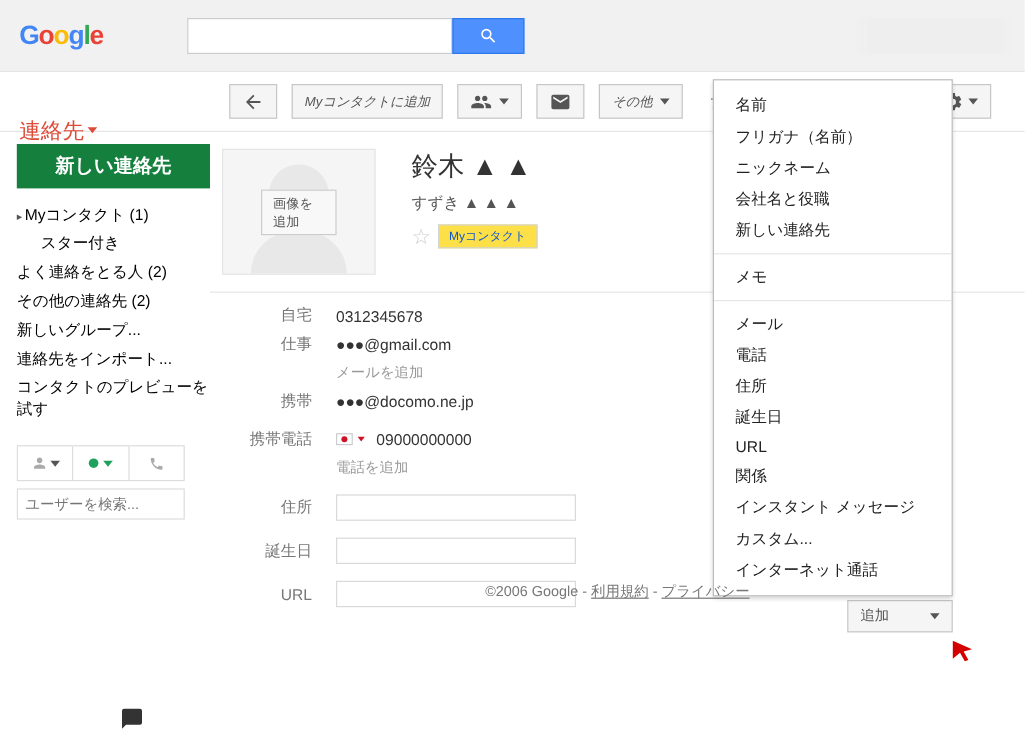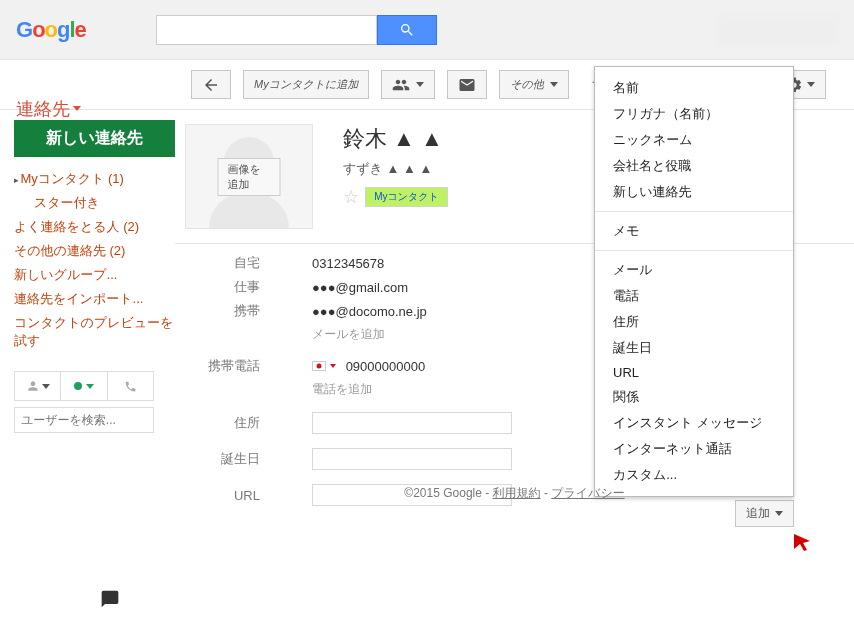--- a/index.html
+++ b/index.html
@@ -20,56 +20,56 @@
     .caret { width:0; height:0; border-left:4px solid transparent; border-right:4px solid transparent; border-top:5px solid #dd4b39; margin-left:3px; }
     .caret.dark { border-top-color:#555; }
     .tbtn { height:29px; border:1px solid #c6c6c6; background:#f5f5f5; display:flex; align-items:center; justify-content:center; font-size:11px; color:#555; cursor:pointer; padding:0 10px; margin-right:12px;font-style:italic; }
     .tbtn svg { width:18px; height:18px; fill:#555; }
     .gear { margin-left:auto; }
     
     .cols { display:flex; }
     .side { width:175px; padding:10px 0 0 14px; }
     .new-contact { background:#15803d; color:#fff; font-weight:bold; font-size:16px; padding:8px 32px; border:none; cursor:pointer; }
     .side ul { list-style:none; margin-top:10px; }
-    .side li { font-size:13px; color:#c2410c; padding:3px 0; cursor:pointer; }
+    .side li { font-size:13px; color:#000000; padding:3px 0; cursor:pointer; }
     .side li.tri::before { content:"▸"; font-size:9px; color:#555; margin-right:2px; }
     .side li.indent { padding-left:20px; }
     .side-bottom { margin-top:18px; }
     .status-row { display:flex; border:1px solid #ddd; width:140px; margin-bottom:6px; }
     .status-cell { flex:1; display:flex; align-items:center; justify-content:center; height:28px; border-right:1px solid #ddd; }
     .status-cell:last-child { border-right:none; }
     .dot { width:8px; height:8px; background:#1fa15d; border-radius:50%; }
     .side-search { width:140px; height:26px; border:1px solid #ddd; padding:0 6px; font-size:12px; color:#7f1d1d; }
     
     .main { flex:1; padding:14px 0 0 0; position:relative; }
     .contact-header { display:flex; padding-left:10px; }
     .avatar { width:128px; height:105px; background:#f5f5f5; border:1px solid #e5e5e5; display:flex; flex-direction:column; align-items:center; justify-content:flex-end; position:relative; }
     .avatar .head { width:50px; height:50px; border-radius:50%; background:#e8e8e8; position:absolute; top:12px; }
     .avatar .body { width:80px; height:35px; border-radius:35px 35px 0 0; background:#e8e8e8; }
     .avatar .add-img { position:absolute; top:50%; left:50%; transform:translate(-50%,-50%); border:1px solid #ccc; background:#f8f8f8; font-size:11px; padding:3px 9px; color:#555; }
     .hd-text { margin-left:30px; }
     .cname { font-size:22px; color:#333; }
     .furi { font-size:13px; margin-top:6px; color:#555; }
     .tagrow { display:flex; align-items:center; margin-top:8px; }
     .star { color:#ccc; font-size:18px; margin-right:6px; }
-    .tag { background:#bef264; border:1px solid #d4d4d4; font-size:10px; color:#1155cc; padding:2px 8px; }
+    .tag { background:#fde047; border:1px solid #d4d4d4; font-size:10px; color:#1155cc; padding:2px 8px; }
     .hr { border:none; border-top:1px solid #e5e5e5; margin:14px 0 10px 0; }
     .fields { padding-left:10px; }
-    .frow { display:flex; align-items:center; margin-bottom:6px;gap:32px; }
+    .frow { display:flex; align-items:center; margin-bottom:6px; }
     .flab { width:95px; text-align:right; color:#777; font-size:13px; padding-right:20px; }
     .fval { font-size:13px; color:#333; }
     .addlink { color:#999; font-size:12px; }
     .empty-input { width:200px; height:22px; border:1px solid #d9d9d9; }
     .flag { display:inline-flex; align-items:center; margin-right:6px; }
     .jp { display:inline-block; width:14px; height:10px; border:1px solid #ccc; background:#fff; position:relative; }
     .jp::after { content:""; position:absolute; width:5px; height:5px; border-radius:50%; background:#cf1326; left:50%; top:50%; transform:translate(-50%,-50%); }
     .minicaret { width:0; height:0; border-left:3px solid transparent; border-right:3px solid transparent; border-top:4px solid #cf1326; margin-left:4px; }
     
     .add-wrap { position:absolute; right:60px; top:390px; }
-    .add-btn { height:27px; border:1px solid #c6c6c6; background:#f5f5f5; display:flex; align-items:center; padding:0 10px; font-size:12px; color:#555; cursor:pointer; }
+    .add-btn { height:27px; border:1px solid #c6c6c6; background:#f5f5f5; display:flex; align-items:center; padding:0 10px; font-size:12px; color:#555; cursor:pointer;gap:29px; }
     .add-menu { position:absolute; bottom:30px; right:0; width:200px; background:#fff; border:1px solid #bbb; box-shadow:0 2px 4px rgba(0,0,0,.2); padding:6px 0; }
     .add-menu .sect { padding:2px 0; }
     .add-menu .sect + .sect { border-top:1px solid #e5e5e5; margin-top:4px; padding-top:6px; }
     .add-menu .item { padding:4px 18px; font-size:13px; color:#222; cursor:pointer; }
     .cursor-arrow { position:absolute; right:40px; top:420px; }
     .cursor-arrow svg { width:24px; height:24px; }
     
     .footer { position:absolute; bottom:10px; left:0; right:0; text-align:center; font-size:12px; color:#777; }
     .footer a { color:#777; text-decoration:underline; cursor:pointer; }
     .chat-bubble { position:absolute; bottom:5px; left:100px; }
@@ -183,26 +183,26 @@
     <div class="fields">
       <div class="frow">
           <div class="flab">自宅</div>
           <div class="fval">0312345678</div>
         </div>
       <div class="frow">
           <div class="flab">仕事</div>
           <div class="fval">●●●@gmail.com</div>
         </div>
       <div class="frow">
+          <div class="flab"></div>
+          <div class="addlink">メールを追加</div>
+        </div>
+      <div class="frow">
           <div class="flab">携帯</div>
           <div class="fval">●●●@docomo.ne.jp</div>
-        </div>
-      <div class="frow">
-          <div class="flab"></div>
-          <div class="addlink">メールを追加</div>
         </div>
 
       <div class="frow" style="margin-top:14px">
           <div class="flab">携帯電話</div>
         <div class="fval">
           <span class="flag">
               <span class="jp"></span>
               <span class="minicaret"></span>
             </span>
           <span>09000000000</span>
@@ -240,38 +240,38 @@
           <div class="item">メモ</div>
         </div>
         <div class="sect">
           <div class="item">メール</div>
           <div class="item">電話</div>
           <div class="item">住所</div>
           <div class="item">誕生日</div>
           <div class="item">URL</div>
           <div class="item">関係</div>
           <div class="item">インスタント メッセージ</div>
+          <div class="item">カスタム...</div>
           <div class="item">インターネット通話</div>
-          <div class="item">カスタム...</div>
         </div>
       </div>
       <div class="add-btn">
           <span>追加</span>
           <div class="caret dark" style="margin-left:5px"></div>
         </div>
     </div>
 
     <div class="cursor-arrow">
       <svg viewBox="0 0 24 24">
           <path fill="#d40000" d="M4 4l16 7-7 2 4 7-3 1-4-7-6 5z"></path>
         </svg>
     </div>
 
     <div class="footer">
-      <span>©2015 Google</span> - <a>利用規約</a> - <a>プライバシー</a>
+      <span>©2006 Google</span> - <a>利用規約</a> - <a>プライバシー</a>
     </div>
   </div>
 </div>
 
 <div class="chat-bubble">
   <svg width="20" height="20" viewBox="0 0 24 24" fill="#333">
       <path d="M20 2H4a2 2 0 00-2 2v18l4-4h14a2 2 0 002-2V4a2 2 0 00-2-2z"></path>
     </svg>
 </div>
 

